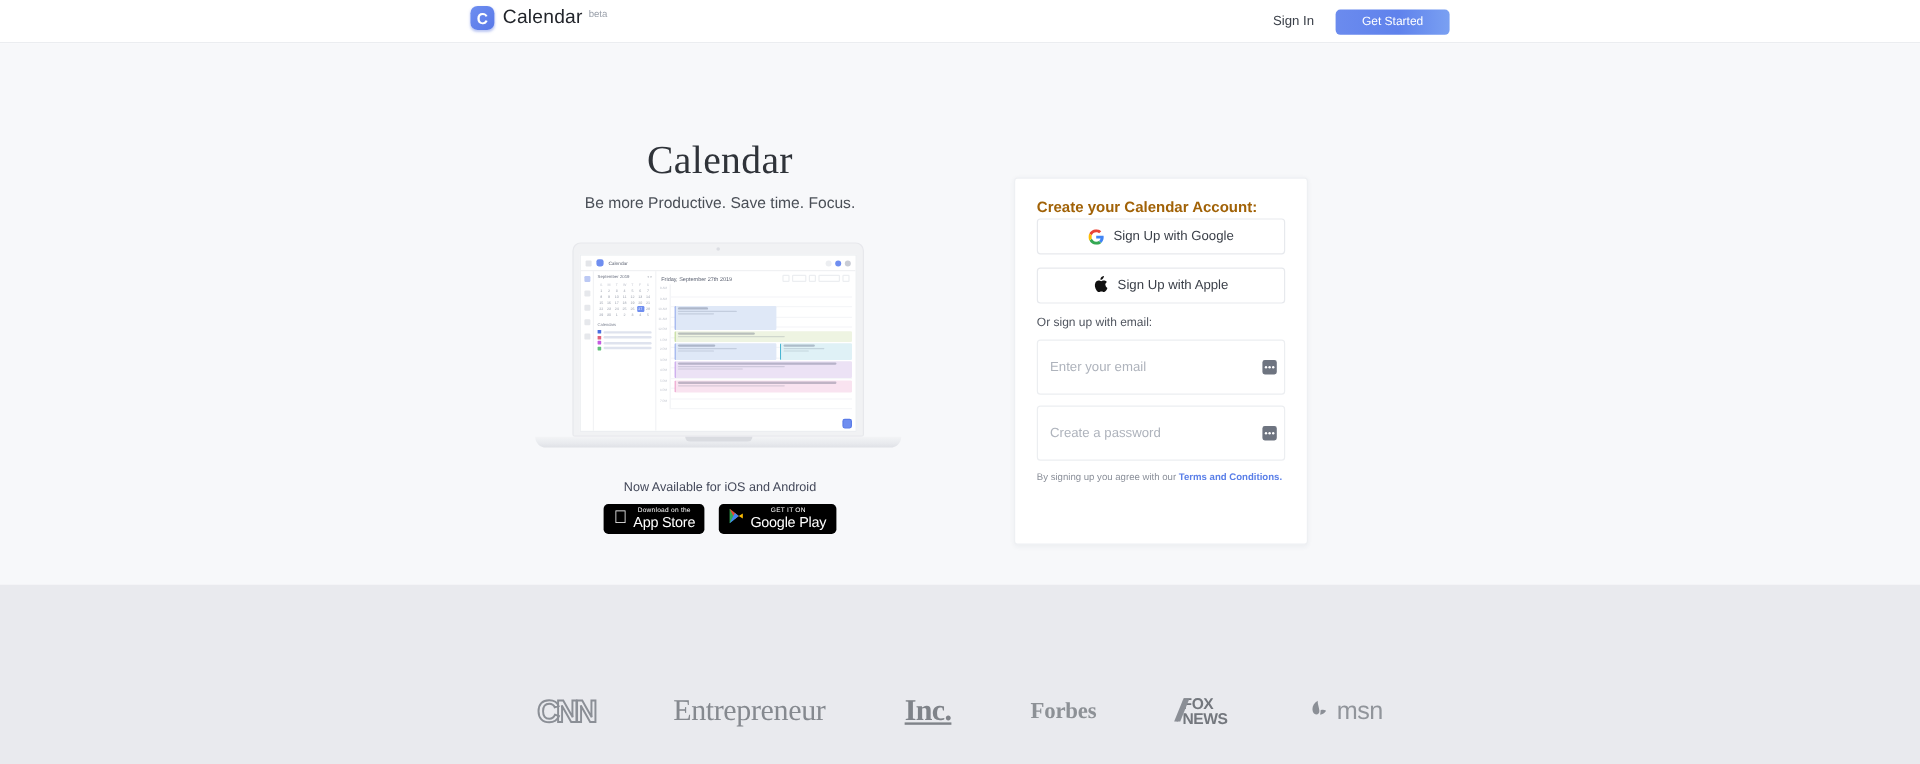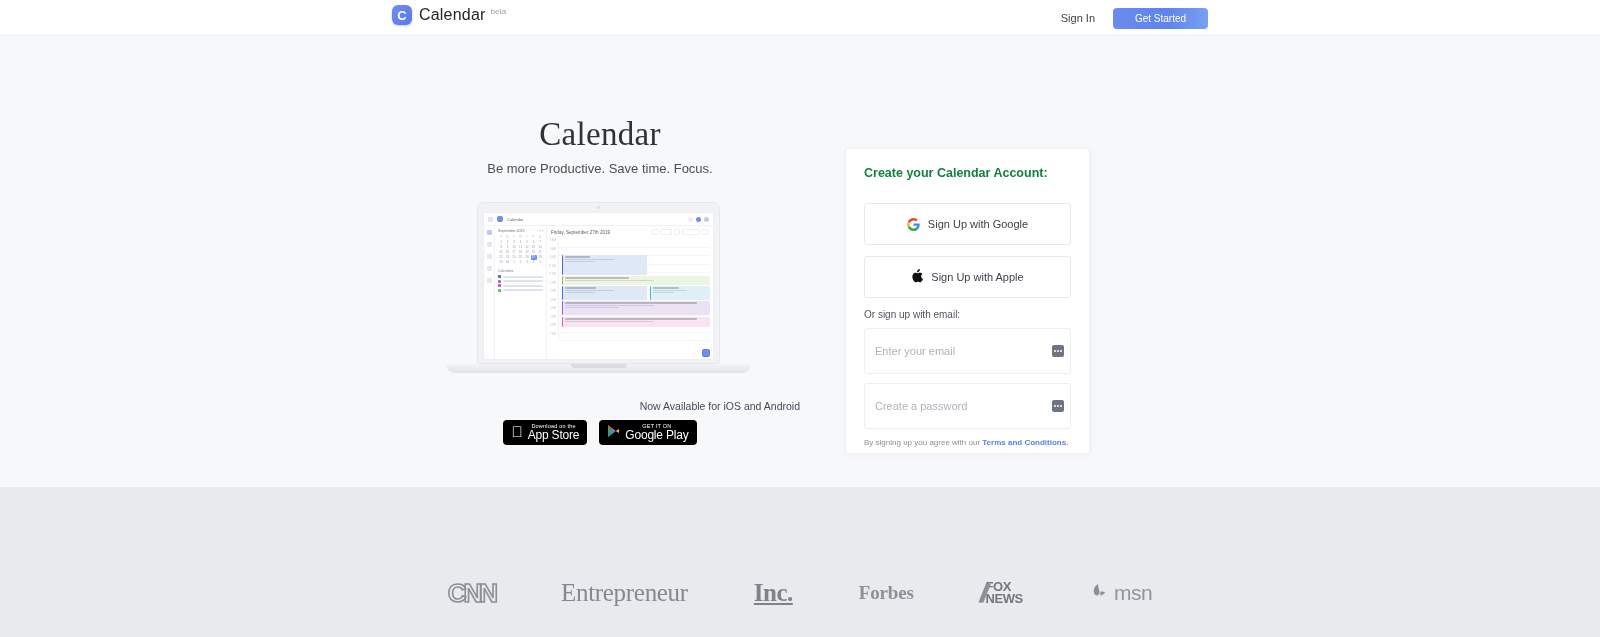--- a/index.html
+++ b/index.html
@@ -179,21 +179,21 @@
     position: absolute; right: 3px; bottom: 4px;
     width: 8px; height: 8px; border-radius: 2px;
     background: #6f8ef0; border: 1px solid #5b7ce8;
   }
 
   
   .mobile-wrap {
     position: absolute; left: 400px; top: 364px; width: 400px;
     text-align: center;
   }
-  .mobile-txt { font-size: 10.5px; color: #44495a; text-align: right; }
+  .mobile-txt { font-size: 10.5px; color: #44495a; }
   .badges {
     margin-top: 8px; display: flex; justify-content: center; gap: 12px;
   }
   .badge {
     height: 25px; border-radius: 4px; background: #000000;
     display: flex; align-items: center; gap: 5px;
     padding: 0 8px; cursor: pointer;
   }
   .badge-lines { display: flex; flex-direction: column; line-height: 1; }
   .badge-top {
@@ -208,25 +208,25 @@
   
   .signup-card {
     position: absolute; left: 845px; top: 112px;
     width: 245px; height: 306px;
     background: #ffffff; border: 1px solid #eef0f3;
     border-radius: 3px;
     box-shadow: 0 1px 4px rgba(40,50,80,.05);
     padding: 17px 18px;
   }
   .card-title {
-    font-size: 12.5px; color: #15803d; font-weight: bold;
-    margin-bottom: 23px;
+    font-size: 12.5px; color: #a16207; font-weight: bold;
+    margin-bottom: 2px;
   }
   .oauth-btn {
-    height: 42px; width: 100%; background: #ffffff;
+    height: 30px; width: 100%; background: #ffffff;
     border: 1px solid #e7e9ed; border-radius: 3px;
     display: flex; align-items: center; justify-content: center;
     gap: 8px; cursor: pointer; margin-bottom: 11px;
   }
   .oauth-label { font-size: 11px; color: #3a3f48; }
   .g-icon {
     width: 13px; height: 13px; position: relative; display: block;
   }
   .or-label { font-size: 10px; color: #50555f; margin: 5px 0 8px 0; }
   .field {

